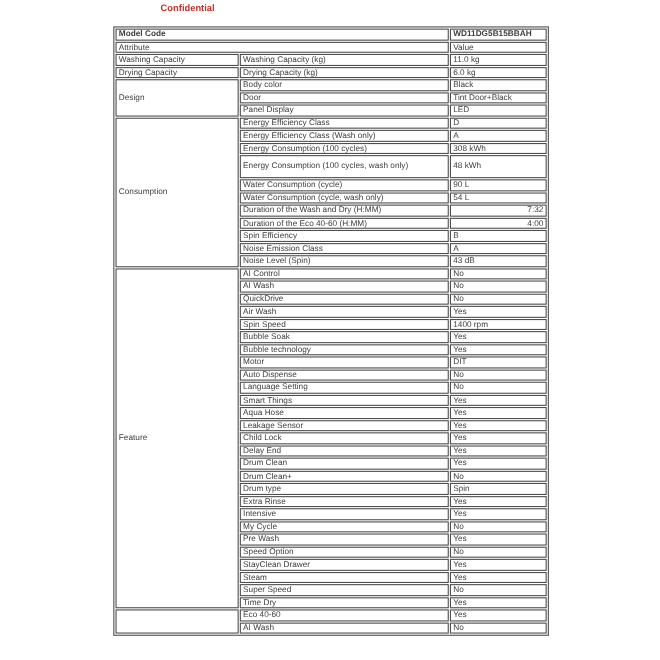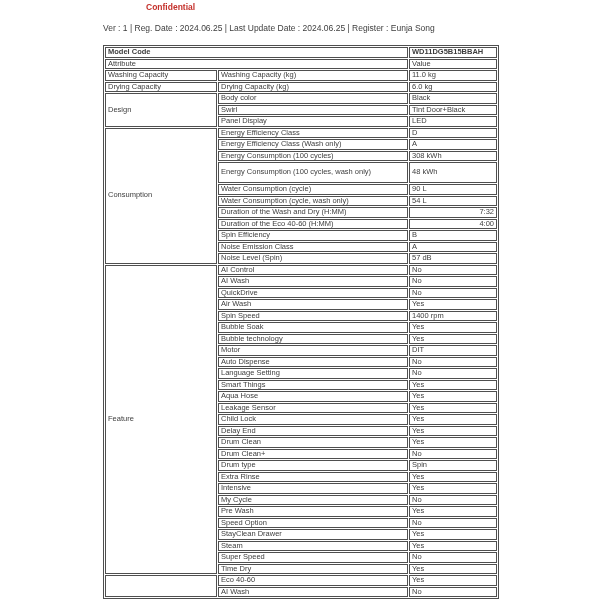--- a/index.html
+++ b/index.html
@@ -54,21 +54,20 @@
   td.value-cell.right { text-align: right; }
 </style>
 </head>
 <body>
 
 <div class="page">
 
   <div class="line confidential">Confidential</div>
 
 
-  <div class="meta">Ver : 1 | Reg. Date : 2024.06.25 | Last Update Date : 2024.06.25 | Register : Eunja Song</div>
 
   <table class="spec">
     <colgroup>
       <col class="c1">
         <col class="c2">
         <col class="c3">
     </colgroup>
     <tbody>
       <tr>
         <td colspan="2" class="mc">Model Code</td>
@@ -88,21 +87,21 @@
           <td rowspan="1" class="group-cell">Drying Capacity</td>
           <td class="attribute-cell">Drying Capacity (kg)</td>
           <td class="value-cell">6.0 kg</td>
         </tr>
         <tr>
           <td rowspan="3" class="group-cell">Design</td>
           <td class="attribute-cell">Body color</td>
           <td class="value-cell">Black</td>
         </tr>
         <tr>
-          <td class="attribute-cell">Swirl</td>
+          <td class="attribute-cell">Door</td>
           <td class="value-cell">Tint Door+Black</td>
         </tr>
         <tr>
           <td class="attribute-cell">Panel Display</td>
           <td class="value-cell">LED</td>
         </tr>
         <tr>
           <td rowspan="11" class="group-cell">Consumption</td>
           <td class="attribute-cell">Energy Efficiency Class</td>
           <td class="value-cell">D</td>
@@ -138,21 +137,21 @@
         <tr>
           <td class="attribute-cell">Spin Efficiency</td>
           <td class="value-cell">B</td>
         </tr>
         <tr>
           <td class="attribute-cell">Noise Emission Class</td>
           <td class="value-cell">A</td>
         </tr>
         <tr>
           <td class="attribute-cell">Noise Level (Spin)</td>
-          <td class="value-cell">57 dB</td>
+          <td class="value-cell">43 dB</td>
         </tr>
         <tr>
           <td rowspan="27" class="group-cell">Feature</td>
           <td class="attribute-cell">AI Control</td>
           <td class="value-cell">No</td>
         </tr>
         <tr>
           <td class="attribute-cell">AI Wash</td>
           <td class="value-cell">No</td>
         </tr>

